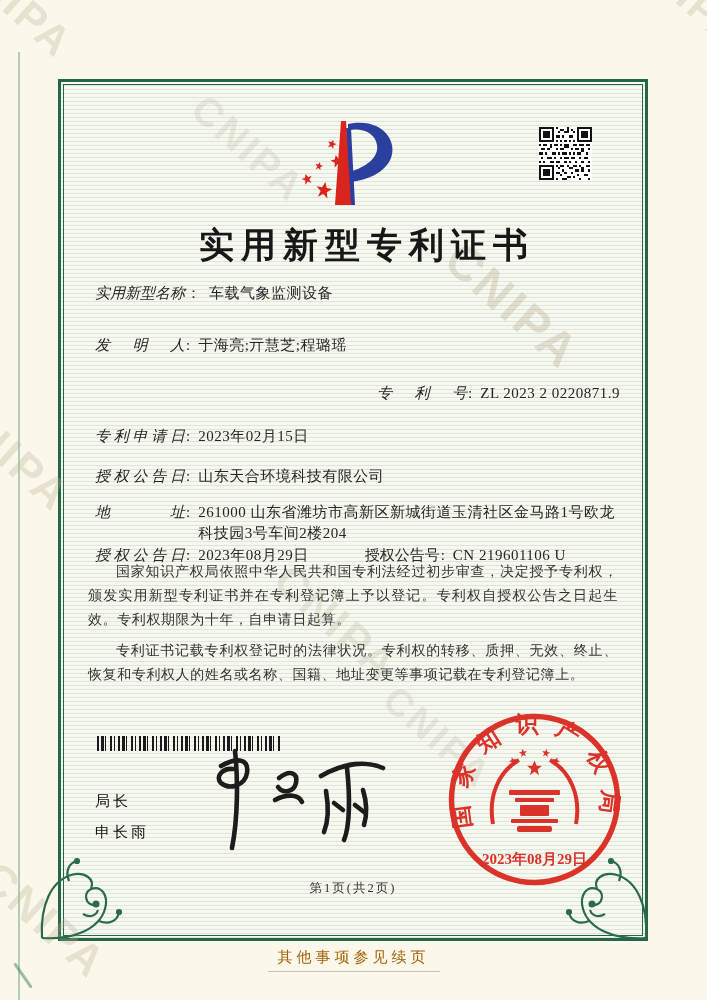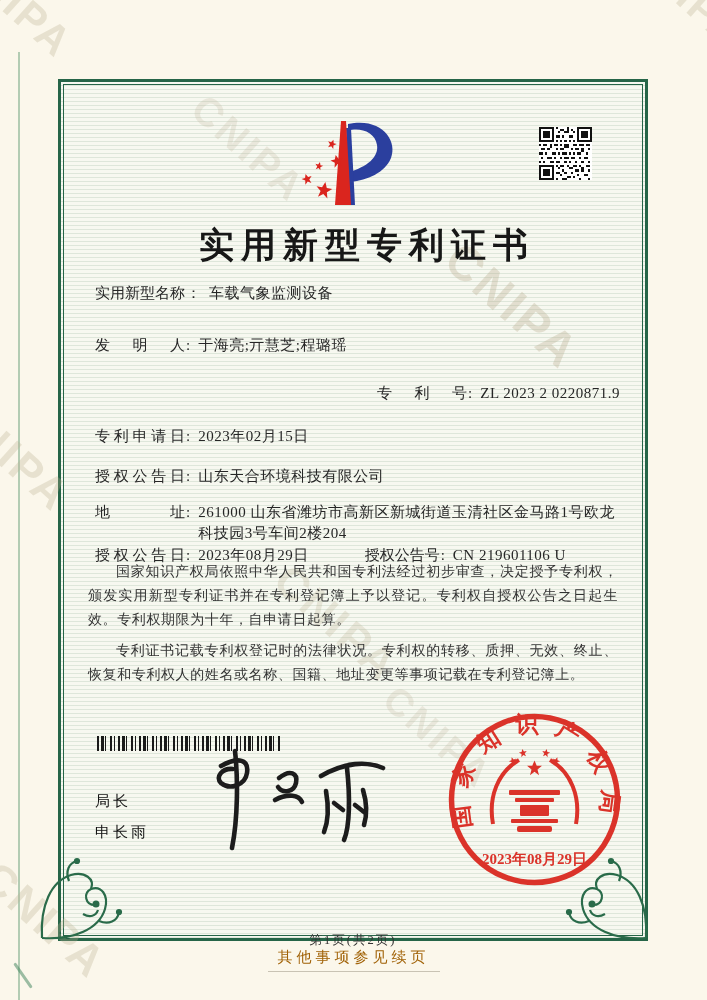--- a/index.html
+++ b/index.html
@@ -37,21 +37,21 @@
   .cert-no { position:absolute; left:95px; top:122px; font-size:15px; letter-spacing:2px; color:#2a2a2a; }
 
   .logo { position:absolute; left:288px; top:114px; width:115px; height:98px; }
   .qr { position:absolute; left:539px; top:127px; width:53px; height:53px; }
 
   .title { position:absolute; left:58px; top:222px; width:618px; text-align:center;
            font-size:35px; font-weight:700; letter-spacing:7px; color:#171717; }
 
   .fields { position:absolute; left:95px; top:283px; width:525px; font-size:15px; }
   .row { display:flex; align-items:flex-start; line-height:21px; }
-  .lbl { display:inline-block; width:90px; text-align:justify; text-align-last:justify; flex:none; }
+  .lbl { display:inline-block; width:90px; text-align:justify; text-align-last:justify; flex:none;font-style:italic; }
   .colon { flex:none; margin:0 8px 0 1px; }
   .val { letter-spacing:.5px; }
   .val-wrap { width:428px; }
   .r1 { margin-bottom:31px; } .r2 { margin-bottom:27px; } .r3 { margin-bottom:22px;justify-content:flex-end; }
   .r4 { margin-bottom:19px; } .r5 { margin-bottom:15px; } .r6 { margin-bottom:1px; }
   .pair2 { display:flex; margin-left:56px; }
   .lbl2 { flex:none; }
 
   .legal { position:absolute; left:88px; top:560px; width:530px; font-size:14px;
            line-height:24px; text-align:justify; color:#333; letter-spacing:.6px; }
@@ -65,21 +65,21 @@
                #1a1a1a 13px 15px, transparent 15px 17px,
                #1a1a1a 17px 18px, transparent 18px 21px); }
 
   .signer { position:absolute; left:95px; top:792px; font-family:Liberation Serif, serif;
             font-size:15px; letter-spacing:3px; color:#111; }
   .signer div { margin-bottom:12px; }
   .signature { position:absolute; left:195px; top:746px; width:205px; height:108px; }
 
   .seal { position:absolute; left:447px; top:712px; width:175px; height:175px; opacity:.93; }
 
-  .footer-page { position:absolute; left:58px; top:932px; width:590px; text-align:center;
+  .footer-page { position:absolute; left:58px; top:880px; width:590px; text-align:center;
                  font-size:12.5px; letter-spacing:2px; color:#333; }
   .note-wrap { position:absolute; left:0; top:948px; width:707px; text-align:center; }
   .note { display:inline-block; font-size:15px; letter-spacing:4px; color:#a16207;
           border-bottom:1px solid #c9c3b4; padding:0 10px 4px; }
 </style>
 </head>
 <body>
 
 <div class="page">
 

